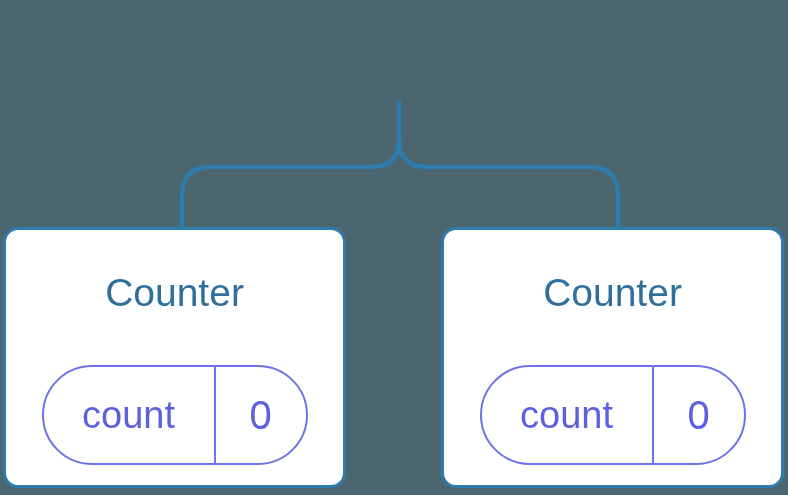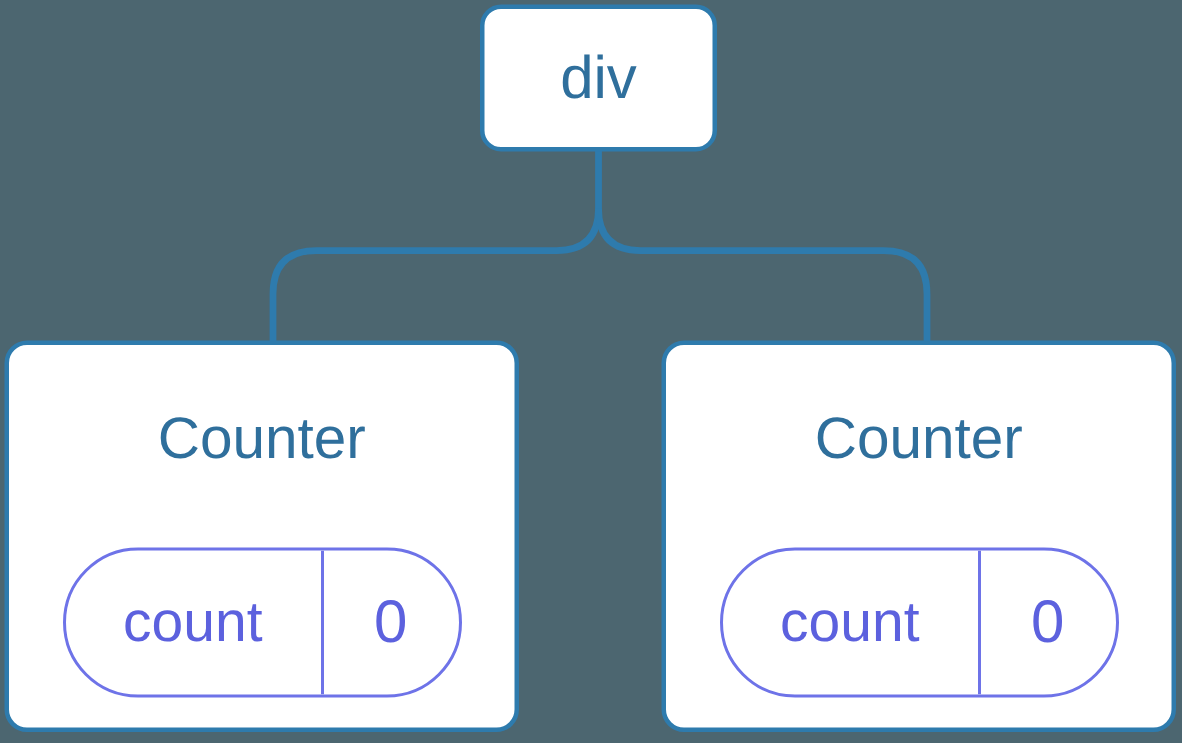--- a/index.html
+++ b/index.html
@@ -100,23 +100,20 @@
 </head>
 <body>
 
 <div class="stage">
 
   <svg class="connectors" viewBox="0 0 788 495" aria-hidden="true">
     <path d="M399 100 V139 Q399 167 371 167 H211 Q182 167 182 196 V229"></path>
     <path d="M399 139 Q399 167 427 167 H589 Q618 167 618 196 V231"></path>
   </svg>
 
-  <div class="node-root">
-    <span>div</span>
-  </div>
 
   <div class="card card-left">
     <div class="card-title">Counter</div>
     <div class="pill">
       <div class="pill-key-cell">count</div>
       <div class="pill-value-cell">0</div>
     </div>
   </div>
 
   <div class="card card-right">

